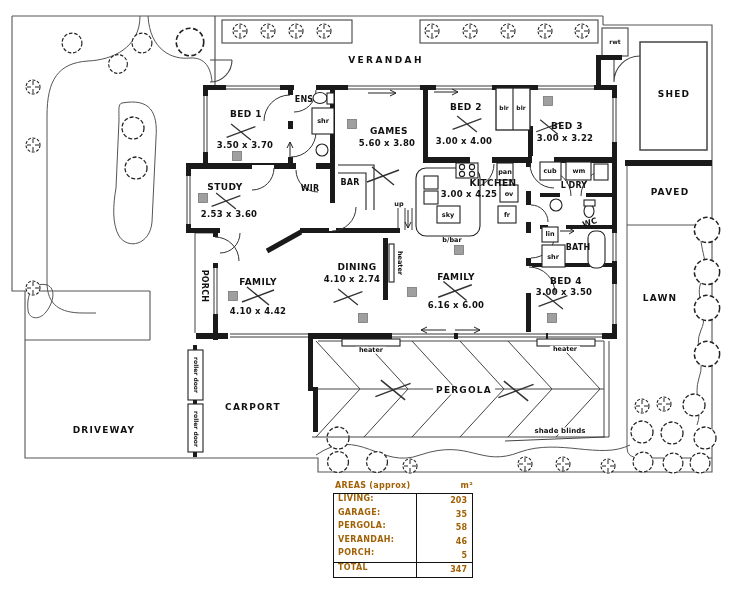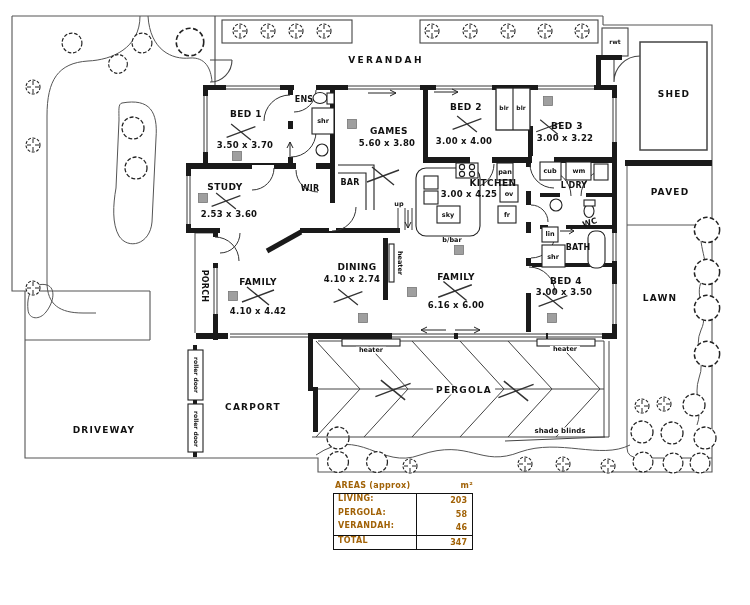--- a/index.html
+++ b/index.html
@@ -373,27 +373,35 @@
   <div class="hdr">
     <span>AREAS (approx)</span>
     <span class="unit">m²</span>
   </div>
   <div class="box">
     <div class="row">
       <span class="cl">LIVING:</span>
       <span class="cv">203</span>
     </div>
     <div class="row">
+      <span class="cl">GARAGE:</span>
+      <span class="cv">35</span>
+    </div>
+    <div class="row">
       <span class="cl">PERGOLA:</span>
       <span class="cv">58</span>
     </div>
     <div class="row">
       <span class="cl">VERANDAH:</span>
       <span class="cv">46</span>
     </div>
+    <div class="row">
+      <span class="cl">PORCH:</span>
+      <span class="cv">5</span>
+    </div>
     <div class="row total">
       <span class="cl">TOTAL</span>
       <span class="cv">347</span>
     </div>
   </div>
 </div>
 
 </div>
 
 </body></html>

